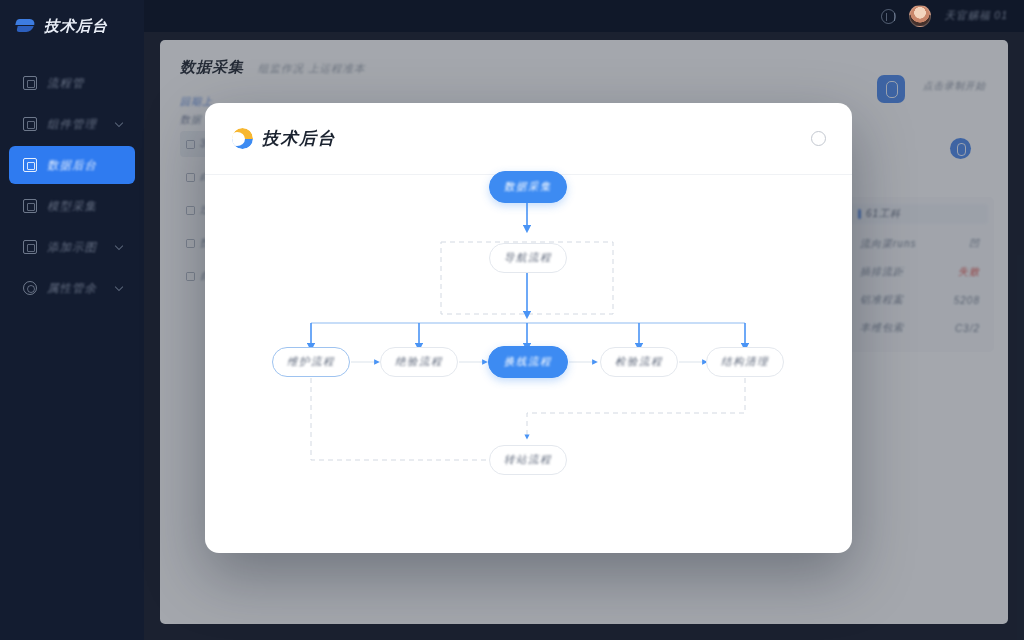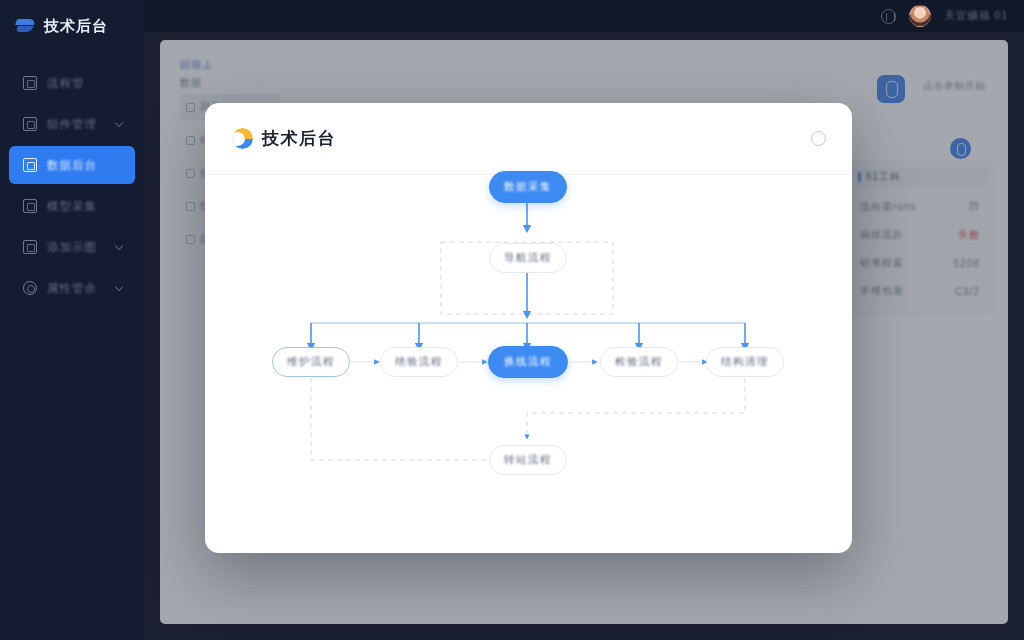--- a/index.html
+++ b/index.html
@@ -2,21 +2,21 @@
 <html><head>
 <meta charset="utf-8">
 <style>
   * { box-sizing: border-box; margin: 0; padding: 0; }
   html, body {
     width: 1024px; height: 640px;
     overflow: hidden;
     font-family: "Liberation Sans", "DejaVu Sans", sans-serif;
     background: #0f1729;
   }
-  #app { position: relative; width: 922px; height: 640px; }
+  #app { position: relative; width: 922px; height: 640px; font-style: italic; }
 
   
   .sidebar {
     position: absolute; left: 0; top: 0;
     width: 144px; height: 640px;
     background: #131c30;
     z-index: 5;
   }
   .sb-brand {
     display: flex; align-items: center; gap: 8px;
@@ -320,20 +320,24 @@
     </div>
   </div>
 
   <div class="topbar">
     <span class="tb-ico"></span>
     <span class="tb-avatar"></span>
     <span class="tb-user">天官赐福 01</span>
   </div>
 
   <div class="page">
+    <div class="page-head">
+      <span class="page-title">数据采集</span>
+      <span class="page-sub">组监作况  上运程准本</span>
+    </div>
     <div class="page-body">
       <div class="col-left">
         <div class="cl-head blue">回期上</div>
         <div class="cl-head">数据</div>
         <div class="cl-row sel">
           <span class="cl-dot"></span>
           <span class="cl-txt">3t点</span>
         </div>
         <div class="cl-row">
           <span class="cl-dot"></span>

